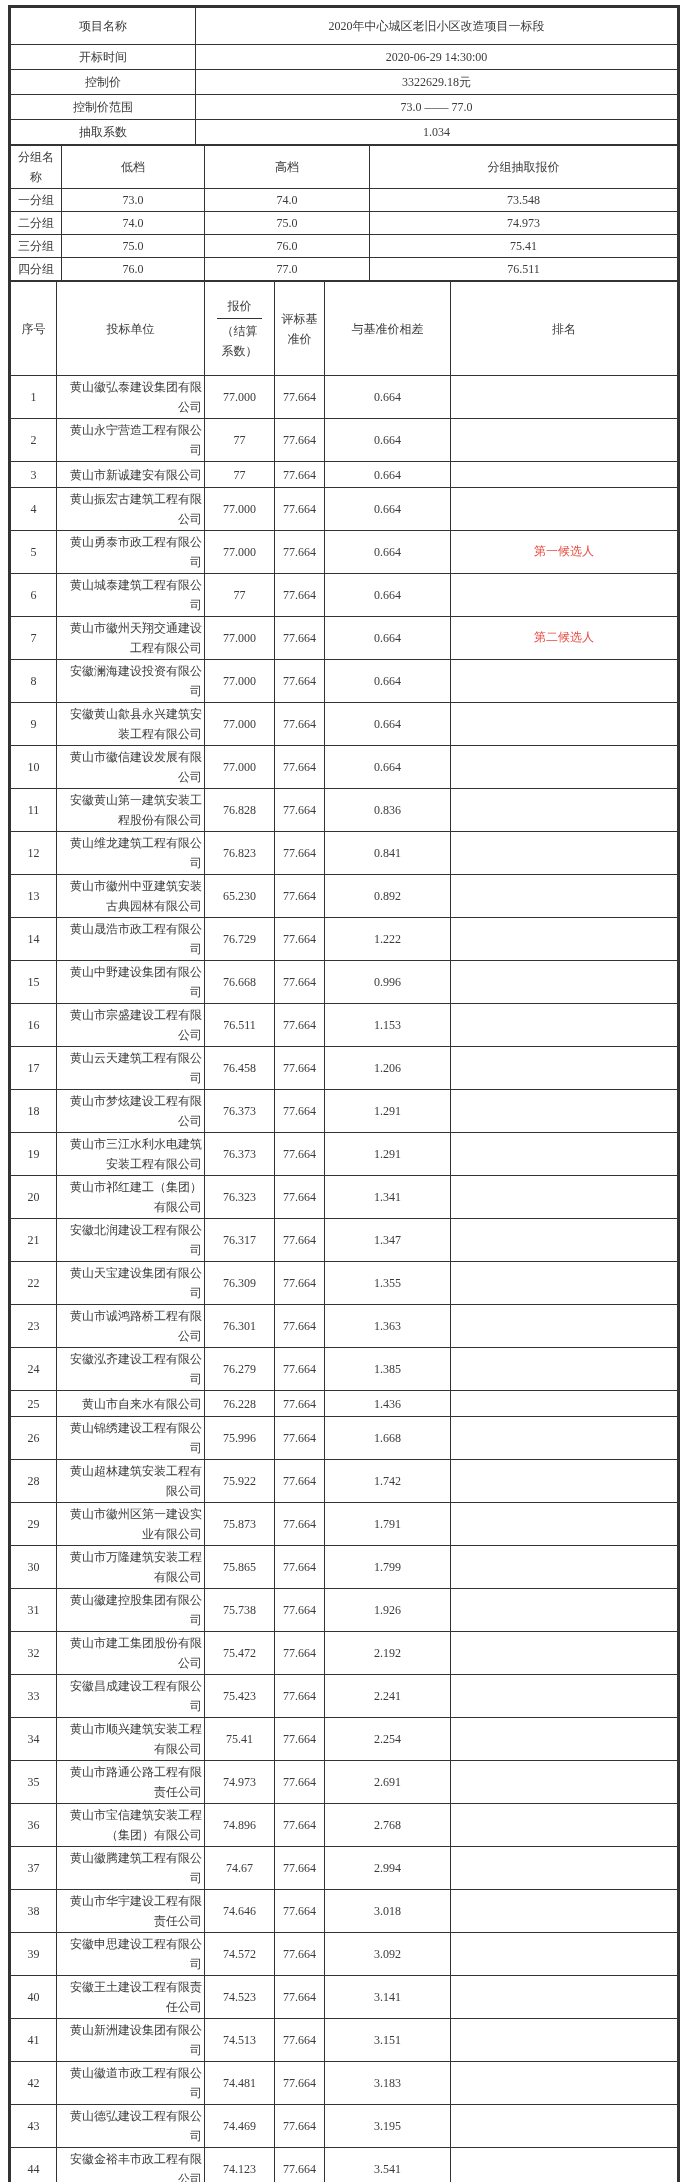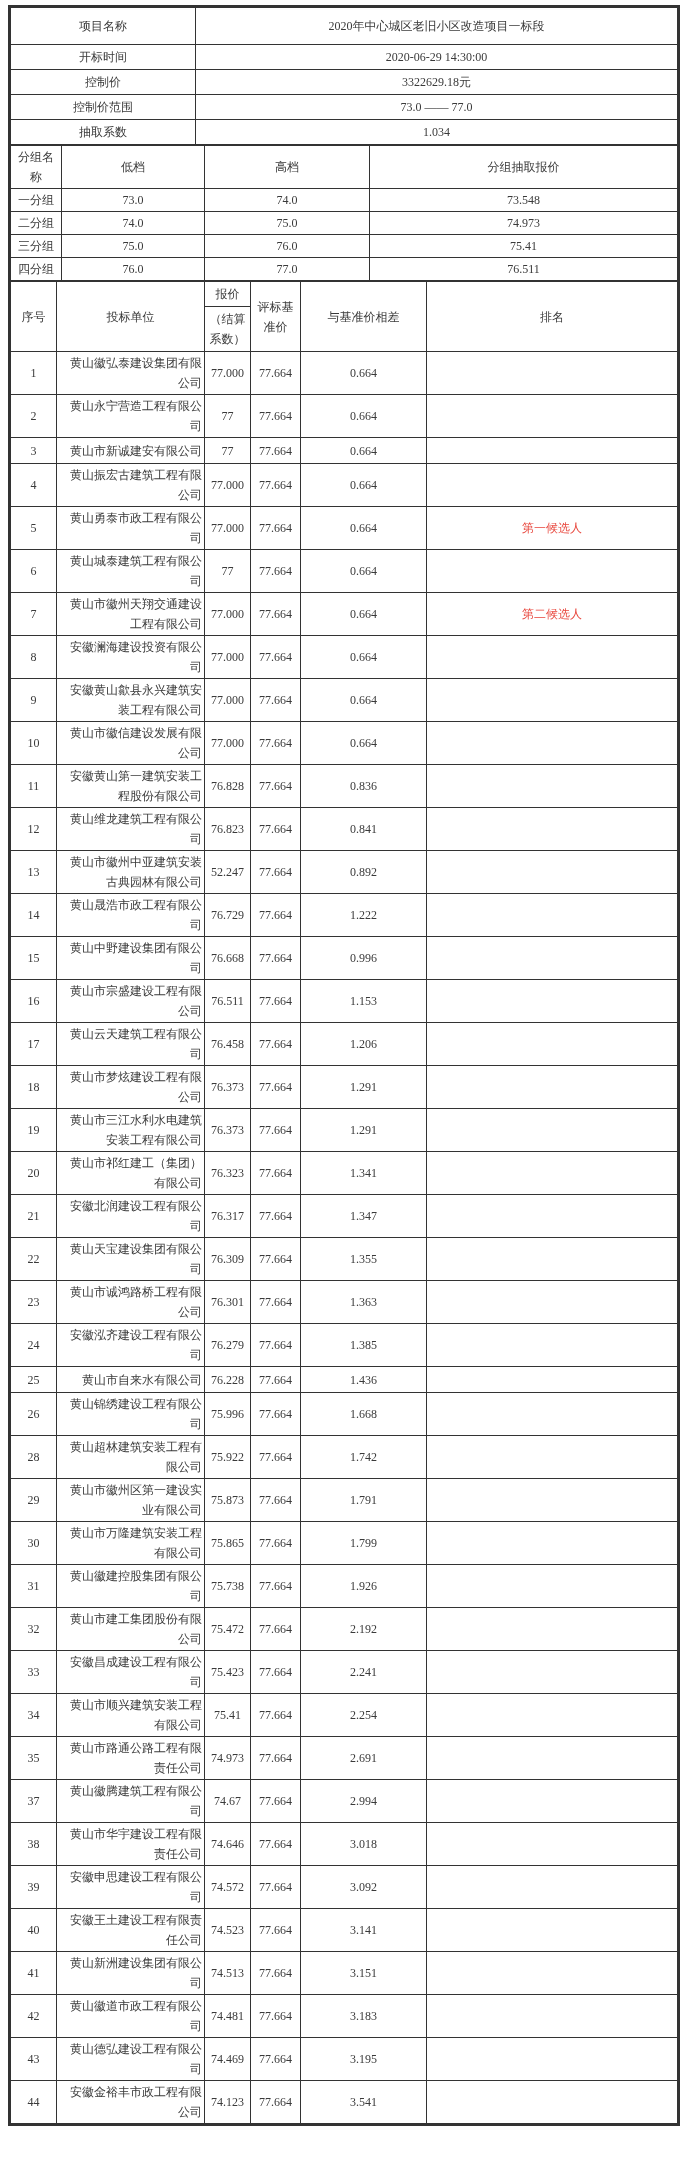--- a/index.html
+++ b/index.html
@@ -47,27 +47,27 @@
   .bid-table .col-no   { width: 41px; }
   .bid-table .col-unit { width: 143px; }
   .bid-table .col-bid  { width: 45px; }
   .bid-table .col-base { width: 45px; }
   .bid-table .col-diff { width: 121px; }
   .bid-table td { height: 23px; }
   .bid-table td.unit-cell {
     text-align: right;
     padding-left: 3px;
   }
-  .bid-header-split { padding: 0; }
+  .bid-header-split { padding: 12px; }
   .bid-header-split .split-top {
     border-bottom: 1px solid #333;
     padding: 2px 0;
   }
   .bid-header-split .split-bottom { padding: 2px 1px; }
-  .rank-red { color: #e8463c; }
+  .rank-red { color: #e8463c; font-family: Liberation Mono, monospace; }
 </style>
 </head>
 <body>
 
 <div class="page">
   <div class="doc-frame">
 
     <table class="info-table">
       <tbody id="info-body">
           <tr class="row-tall">
@@ -235,21 +235,21 @@
             <td class="col-no">12</td>
             <td class="col-unit unit-cell">黄山维龙建筑工程有限公司</td>
             <td class="col-bid">76.823</td>
             <td class="col-base">77.664</td>
             <td class="col-diff">0.841</td>
             <td></td>
           </tr>
           <tr>
             <td class="col-no">13</td>
             <td class="col-unit unit-cell">黄山市徽州中亚建筑安装古典园林有限公司</td>
-            <td class="col-bid">52.247</td>
+            <td class="col-bid">65.230</td>
             <td class="col-base">77.664</td>
             <td class="col-diff">0.892</td>
             <td></td>
           </tr>
           <tr>
             <td class="col-no">14</td>
             <td class="col-unit unit-cell">黄山晟浩市政工程有限公司</td>
             <td class="col-bid">76.729</td>
             <td class="col-base">77.664</td>
             <td class="col-diff">1.222</td>
@@ -409,20 +409,28 @@
           </tr>
           <tr>
             <td class="col-no">35</td>
             <td class="col-unit unit-cell">黄山市路通公路工程有限责任公司</td>
             <td class="col-bid">74.973</td>
             <td class="col-base">77.664</td>
             <td class="col-diff">2.691</td>
             <td></td>
           </tr>
           <tr>
+            <td class="col-no">36</td>
+            <td class="col-unit unit-cell">黄山市宝信建筑安装工程（集团）有限公司</td>
+            <td class="col-bid">74.896</td>
+            <td class="col-base">77.664</td>
+            <td class="col-diff">2.768</td>
+            <td></td>
+          </tr>
+          <tr>
             <td class="col-no">37</td>
             <td class="col-unit unit-cell">黄山徽腾建筑工程有限公司</td>
             <td class="col-bid">74.67</td>
             <td class="col-base">77.664</td>
             <td class="col-diff">2.994</td>
             <td></td>
           </tr>
           <tr>
             <td class="col-no">38</td>
             <td class="col-unit unit-cell">黄山市华宇建设工程有限责任公司</td>

